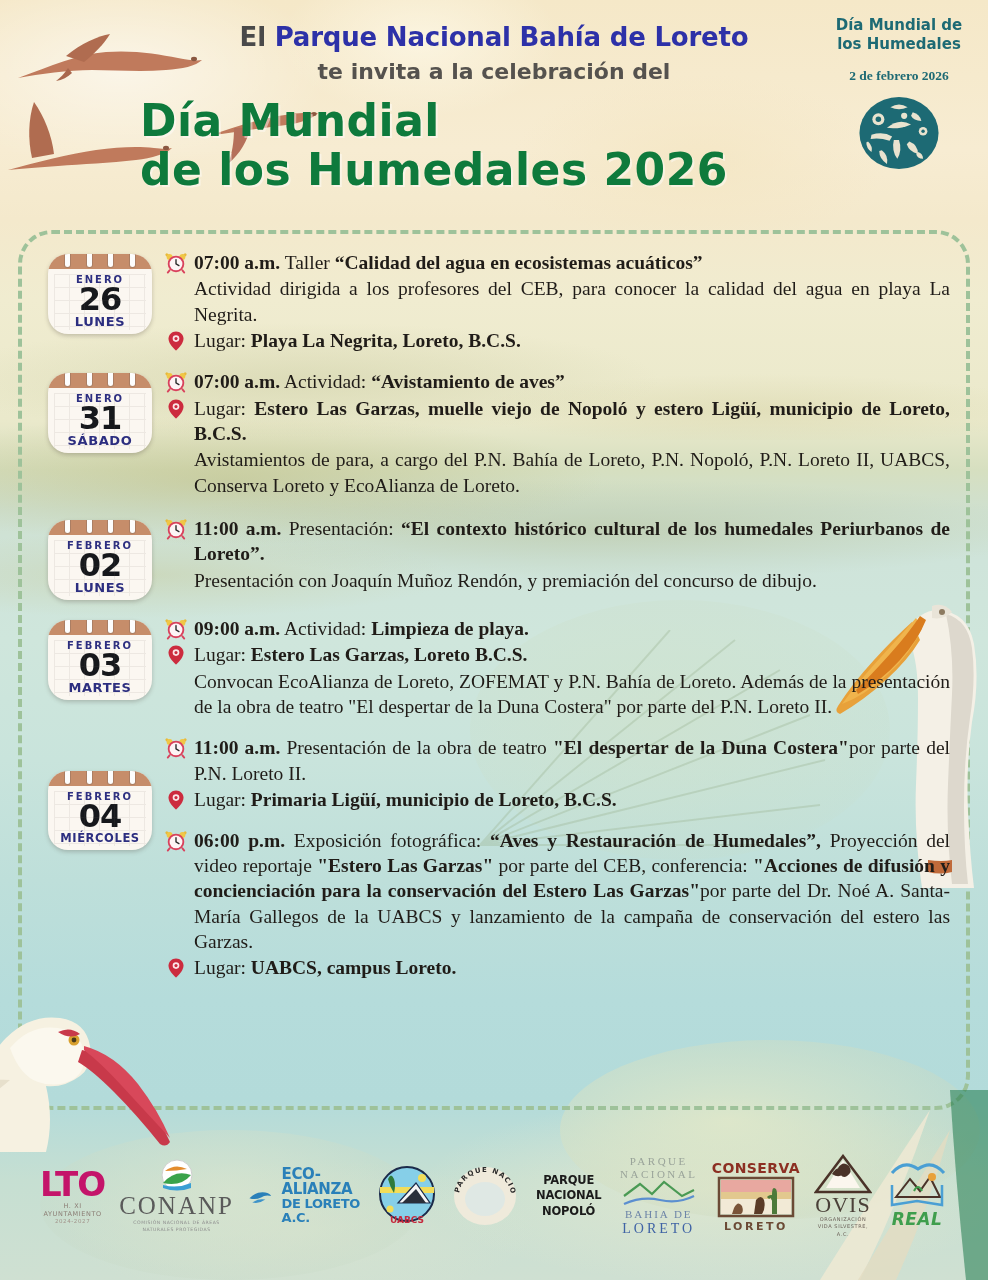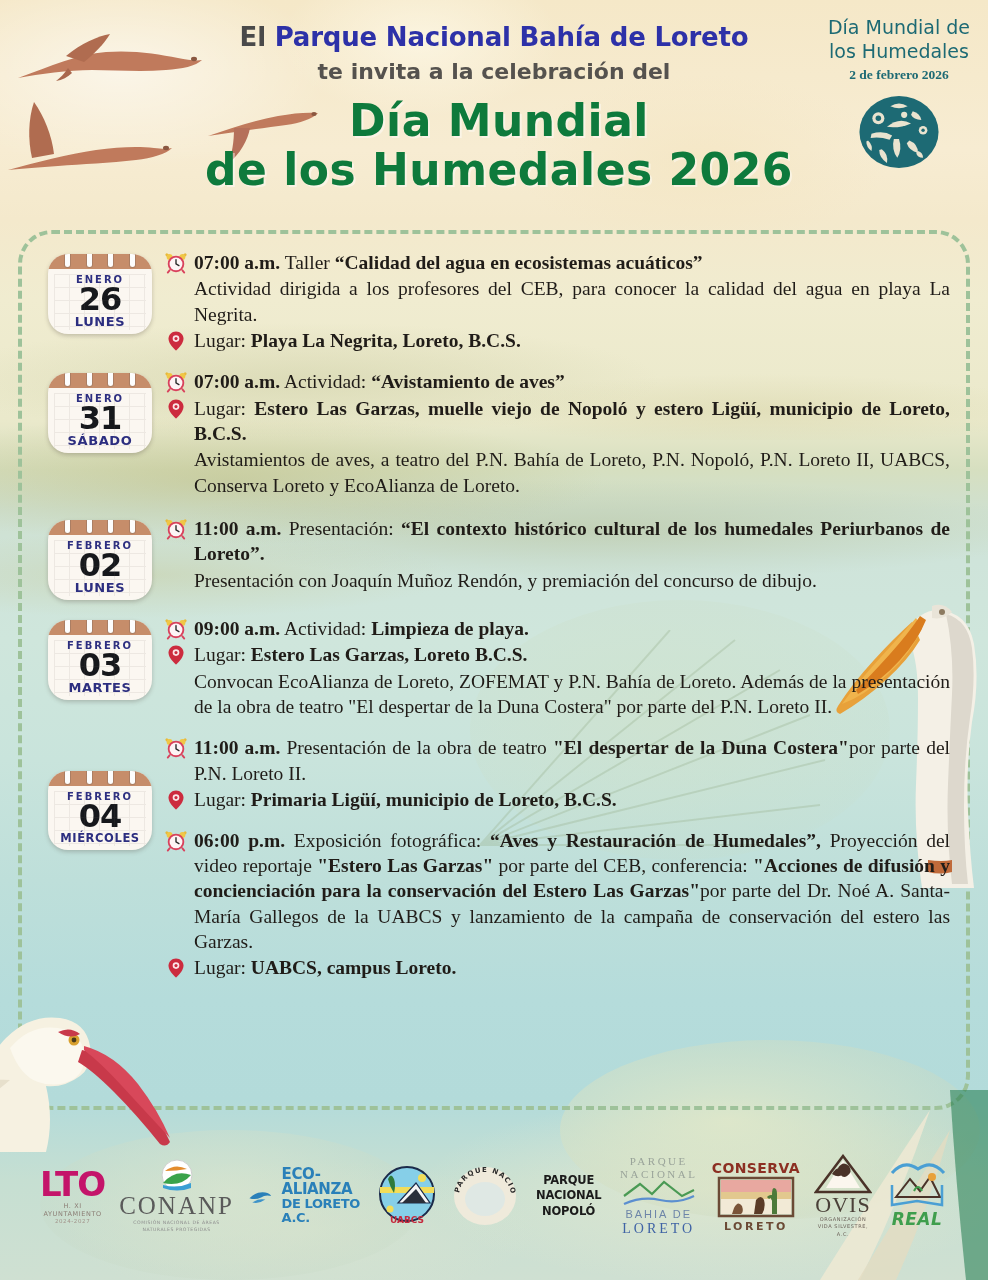--- a/index.html
+++ b/index.html
@@ -92,38 +92,38 @@
 
   .hdr-line2 {
     position: absolute; left: 0; right: 0; top: 59px;
     text-align: center;
     font-family: "DejaVu Sans", sans-serif;
     font-size: 22px; font-weight: bold; color: #55524e;
   }
 
   .hdr-title {
     position: absolute; left: 140px; right: 130px; top: 96px;
-    text-align: center;
+    text-align: left;
     font-family: "DejaVu Sans", sans-serif;
     font-weight: bold;
     color: #0e7a3c;
     font-size: 44px;
     line-height: 1.12;
     letter-spacing: .5px;
     text-shadow: 2px 2px 0 rgba(255,255,255,.45);
   }
 
   
   .wwd { position: absolute; right: 14px; top: 16px; width: 150px; text-align: center; }
   .wwd-text {
     font-family: "DejaVu Sans", sans-serif;
-    font-size: 19px; font-weight: normal; color: #1d6a74;
+    font-size: 15px; font-weight: bold; color: #1d6a74;
     line-height: 1.25;
   }
-  .wwd-date { font-size: 13.5px; font-weight: bold; color: #1d6a74; margin-top: 3px; }
+  .wwd-date { font-size: 13.5px; font-weight: bold; color: #1d6a74; margin-top: 14px; }
   .wwd-mark { margin: 6px auto 0; width: 86px; height: 86px; }
 
   
   .frame {
     position: absolute;
     left: 18px; top: 230px;
     width: 952px; height: 880px;
     border: 4px dashed #9ec29a;
     border-radius: 34px;
     pointer-events: none;
@@ -221,21 +221,21 @@
 
   .conanp-txt { font-family: "Liberation Serif", serif; font-size: 25px; letter-spacing: 2px; color: #5a5a5a; line-height: 1; }
   .conanp-sub { font-family: "DejaVu Sans", sans-serif; font-size: 4.6px; color: #8e8e8e; letter-spacing: .5px; text-align: center; line-height: 1.5; margin-top: 2px; }
 
   .eco-txt { font-family: "DejaVu Sans", sans-serif; font-weight: bold; font-size: 15px; color: #2a80b9; line-height: 1; letter-spacing: -.4px; }
   .eco-txt2 { font-family: "DejaVu Sans", sans-serif; font-weight: bold; font-size: 13px; color: #2a80b9; line-height: 1.1; letter-spacing: -.4px; }
 
   .nopolo-txt { font-family: "DejaVu Sans", sans-serif; font-weight: bold; font-size: 11.5px; color: #1b1b1b; line-height: 1.35; text-align: center; letter-spacing: -.2px; }
 
   .pnbl-1 { font-family: "Liberation Serif", serif; font-size: 11px; letter-spacing: 2.5px; color: #9aa49a; line-height: 1.15; text-align: center; }
-  .pnbl-2 { font-family: Liberation Sans, sans-serif; font-size: 11px; letter-spacing: 2px; color: #6d85a8; line-height: 1.15; text-align: center; }
+  .pnbl-2 { font-family: Liberation Serif, serif; font-size: 11px; letter-spacing: 2px; color: #6d85a8; line-height: 1.15; text-align: center; }
   .pnbl-3 { font-family: "Liberation Serif", serif; font-size: 14px; letter-spacing: 3px; color: #3f63a5; line-height: 1.15; text-align: center; }
 
   .cons-top { font-family: "DejaVu Sans", sans-serif; font-weight: bold; font-size: 14px; color: #8c2f22; letter-spacing: .4px; }
   .cons-bot { font-family: "DejaVu Sans", sans-serif; font-weight: bold; font-size: 11px; color: #6b4a35; letter-spacing: 2.5px; }
 
   .ovis-txt { font-family: "Liberation Serif", serif; font-size: 22px; letter-spacing: 1px; color: #4a4038; line-height: 1; }
   .ovis-sub { font-family: "DejaVu Sans", sans-serif; font-size: 5px; color: #6b6158; letter-spacing: .6px; text-align: center; line-height: 1.5; }
 
   .real-txt { font-family: "DejaVu Sans", sans-serif; font-weight: bold; font-size: 17px; color: #3f9e4d; letter-spacing: .5px; font-style: italic; }
 
@@ -428,21 +428,21 @@
           <span>Actividad: </span><b>“Avistamiento de aves”</b>
         </div>
         <div class="line">
           <svg class="ico" viewBox="0 0 24 24">
             <path d="M12 1.5 C7.3 1.5 3.8 5 3.8 9.6 C3.8 15.6 12 22.5 12 22.5 C12 22.5 20.2 15.6 20.2 9.6 C20.2 5 16.7 1.5 12 1.5Z" fill="#cc2b3e"></path>
             <circle cx="12" cy="9.4" r="3.6" fill="#fbe6e8"></circle>
               <circle cx="12" cy="9.4" r="1.7" fill="#cc2b3e"></circle>
           </svg>
           <span>Lugar: </span><b>Estero Las Garzas, muelle viejo de Nopoló y estero Ligüí, municipio de Loreto, B.C.S.</b>
         </div>
-        <div class="line desc" style="padding-left:30px;">Avistamientos de aves, a teatro del P.N. Bahía de Loreto, P.N. Nopoló, P.N. Loreto II, UABCS, Conserva Loreto y EcoAlianza de Loreto.</div>
+        <div class="line desc" style="padding-left:30px;">Avistamientos de para, a cargo del P.N. Bahía de Loreto, P.N. Nopoló, P.N. Loreto II, UABCS, Conserva Loreto y EcoAlianza de Loreto.</div>
       </div>
     </div>
 
     <div class="event" style="margin-top:16px;">
       <div class="cal-col">
         <div class="cal">
           <div class="cal-top"></div>
           <div class="cal-rings">
             <span class="cal-ring"></span>
               <span class="cal-ring"></span>

